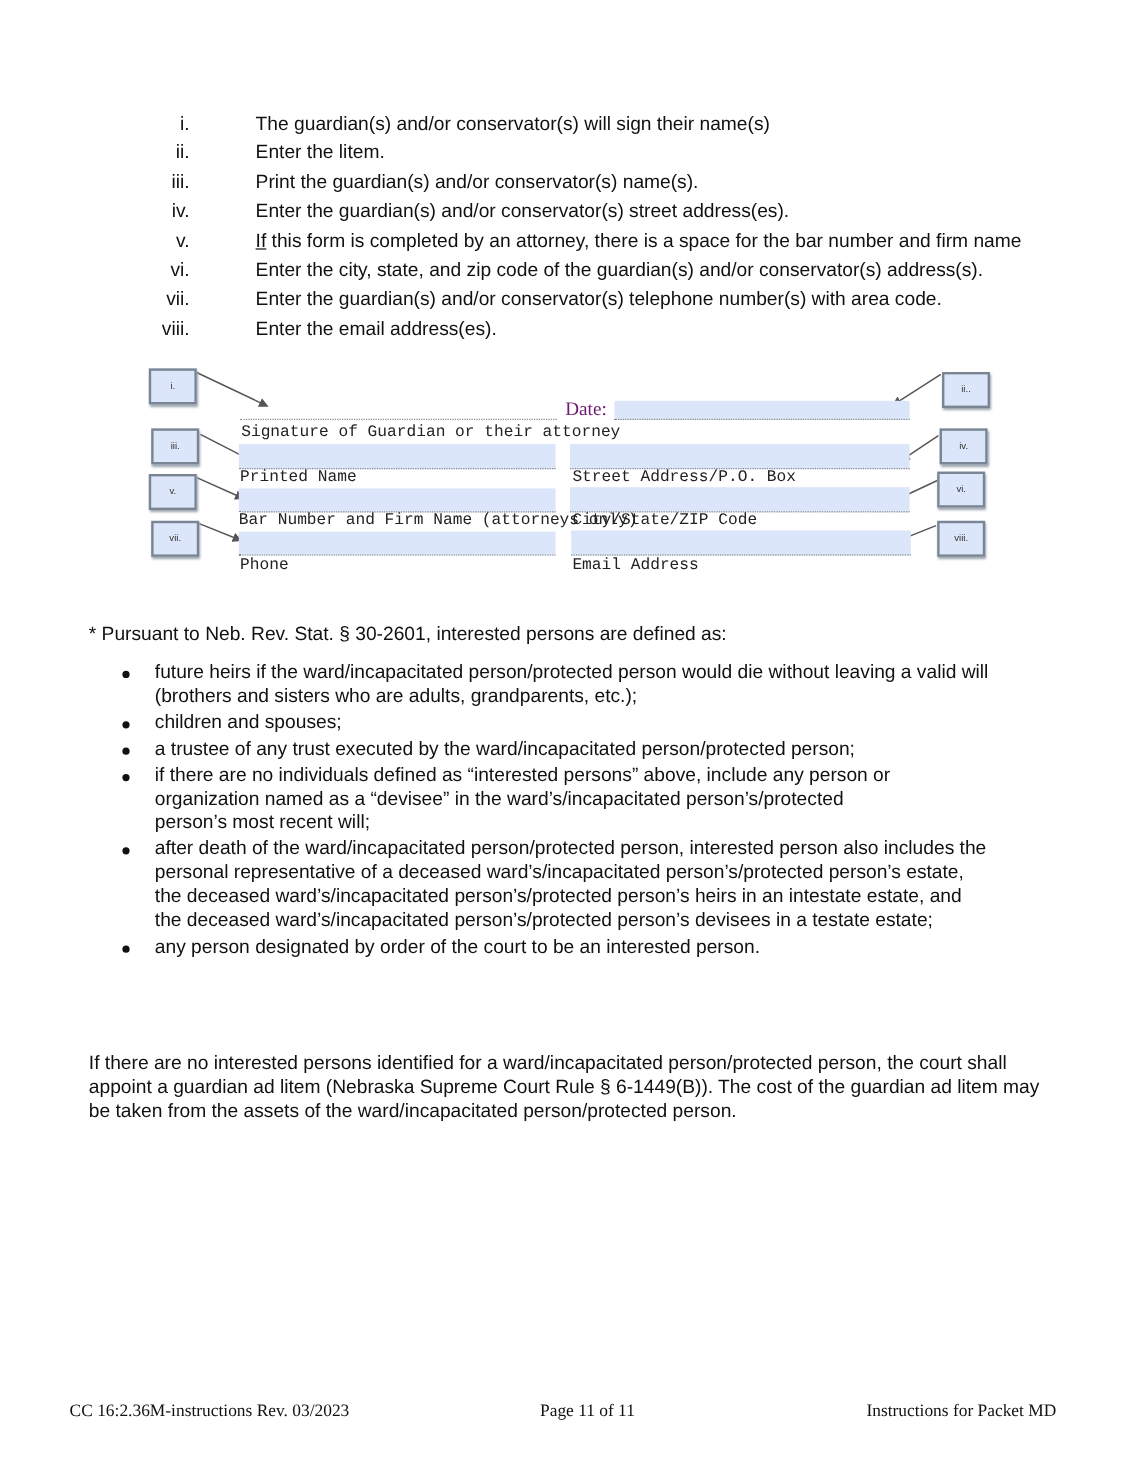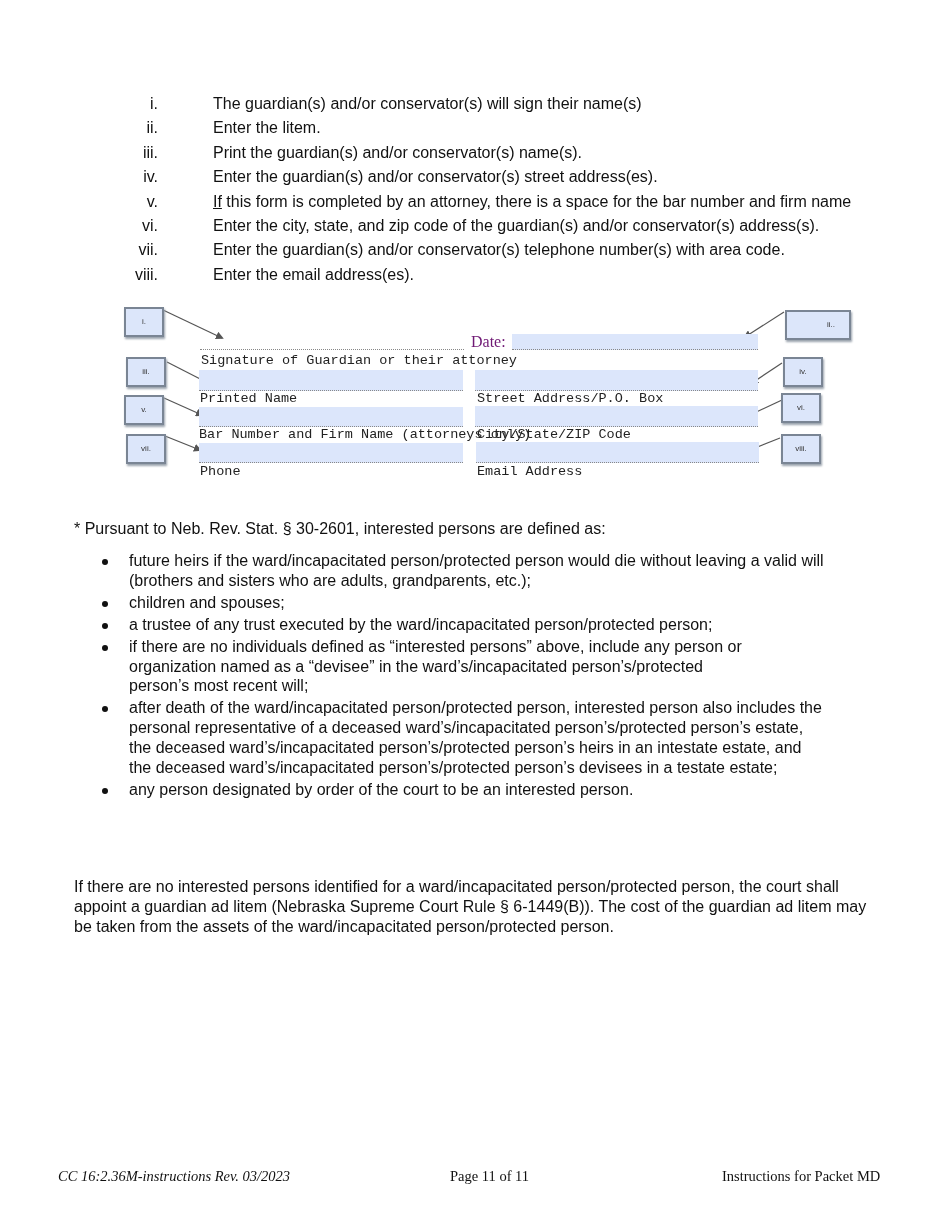--- a/index.html
+++ b/index.html
@@ -81,21 +81,21 @@
       <line x1="167" y1="62" x2="210" y2="84"></line>
       <line x1="782" y1="63" x2="752" y2="83"></line>
       <line x1="164" y1="98" x2="202" y2="115"></line>
       <line x1="782" y1="100" x2="750" y2="115"></line>
       <line x1="165" y1="136" x2="200" y2="150"></line>
       <line x1="780" y1="138" x2="745" y2="152"></line>
     </g>
   </svg>
 
   <div class="callout" style="left:124px;top:7px;">i.</div>
-  <div class="callout" style="left:785px;top:10px;padding-left:26px;">ii..</div>
+  <div class="callout" style="left:785px;top:10px;">ii..</div>
   <div class="callout" style="left:126px;top:57px;">iii.</div>
   <div class="callout" style="left:783px;top:57px;">iv.</div>
   <div class="callout" style="left:124px;top:95px;">v.</div>
   <div class="callout" style="left:781px;top:93px;">vi.</div>
   <div class="callout" style="left:126px;top:134px;">vii.</div>
   <div class="callout" style="left:781px;top:134px;">viii.</div>
 
   <div class="line" style="left:200px;top:49px;width:264px;"></div>
   <div class="flabel" style="left:201px;top:53px;">Signature of Guardian or their attorney</div>
   <div class="field" style="left:199px;top:70px;width:264px;height:20px;"></div>
@@ -121,15 +121,15 @@
   <div class="bullet"><span class="dot"></span><span>future heirs if the ward/incapacitated person/protected person would die without leaving a valid will (brothers and sisters who are adults, grandparents, etc.);</span></div>
   <div class="bullet"><span class="dot"></span><span>children and spouses;</span></div>
   <div class="bullet"><span class="dot"></span><span>a trustee of any trust executed by the ward/incapacitated person/protected person;</span></div>
   <div class="bullet" style="padding-right:110px;"><span class="dot"></span><span>if there are no individuals defined as “interested persons” above, include any person or organization named as a “devisee” in the ward’s/incapacitated person’s/protected person’s most recent will;</span></div>
   <div class="bullet" style="padding-right:30px;"><span class="dot"></span><span>after death of the ward/incapacitated person/protected person, interested person also includes the personal representative of a deceased ward’s/incapacitated person’s/protected person’s estate, the deceased ward’s/incapacitated person’s/protected person’s heirs in an intestate estate, and the deceased ward’s/incapacitated person’s/protected person’s devisees in a testate estate;</span></div>
   <div class="bullet"><span class="dot"></span><span>any person designated by order of the court to be an interested person.</span></div>
 </div>
 
 <div class="para">If there are no interested persons identified for a ward/incapacitated person/protected person, the court shall appoint a guardian ad litem (Nebraska Supreme Court Rule § 6-1449(B)). The cost of the guardian ad litem may be taken from the assets of the ward/incapacitated person/protected person.</div>
 
-<div class="footer" style="left:58px;font-style:italic;">CC 16:2.36M-instructions Rev. 03/2023</div>
+<div class="footer" style="left:58px;">CC 16:2.36M-instructions Rev. 03/2023</div>
 <div class="footer" style="left:450px;">Page 11 of 11</div>
 <div class="footer" style="left:722px;">Instructions for Packet MD</div>
 
 </body></html>

